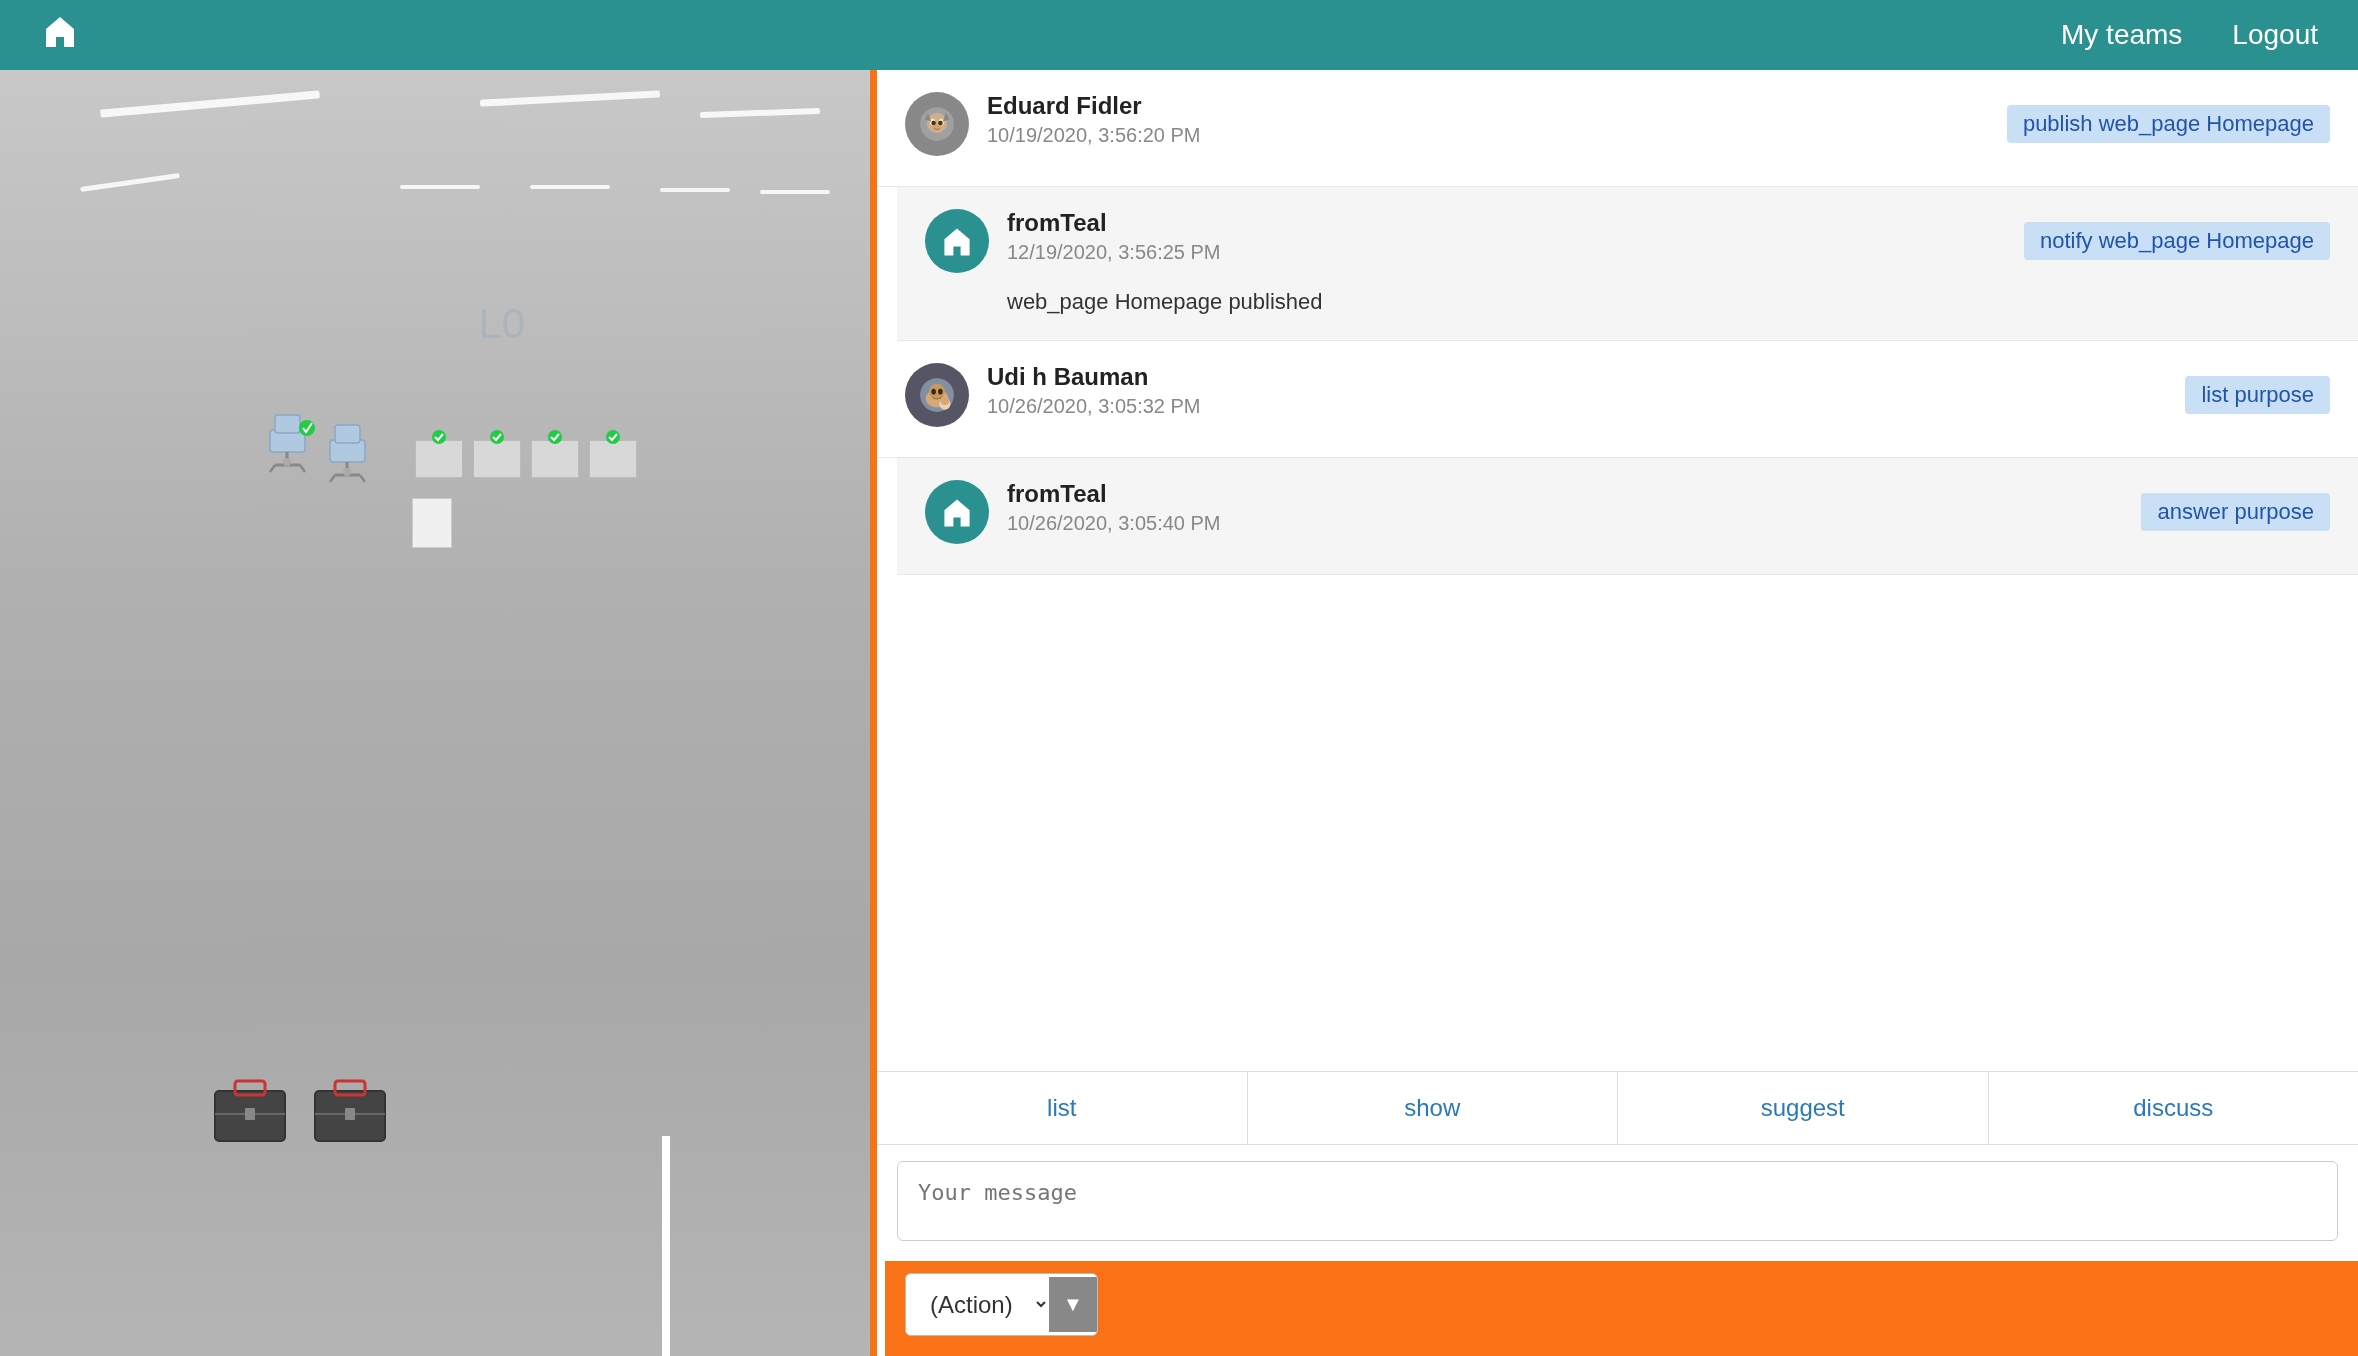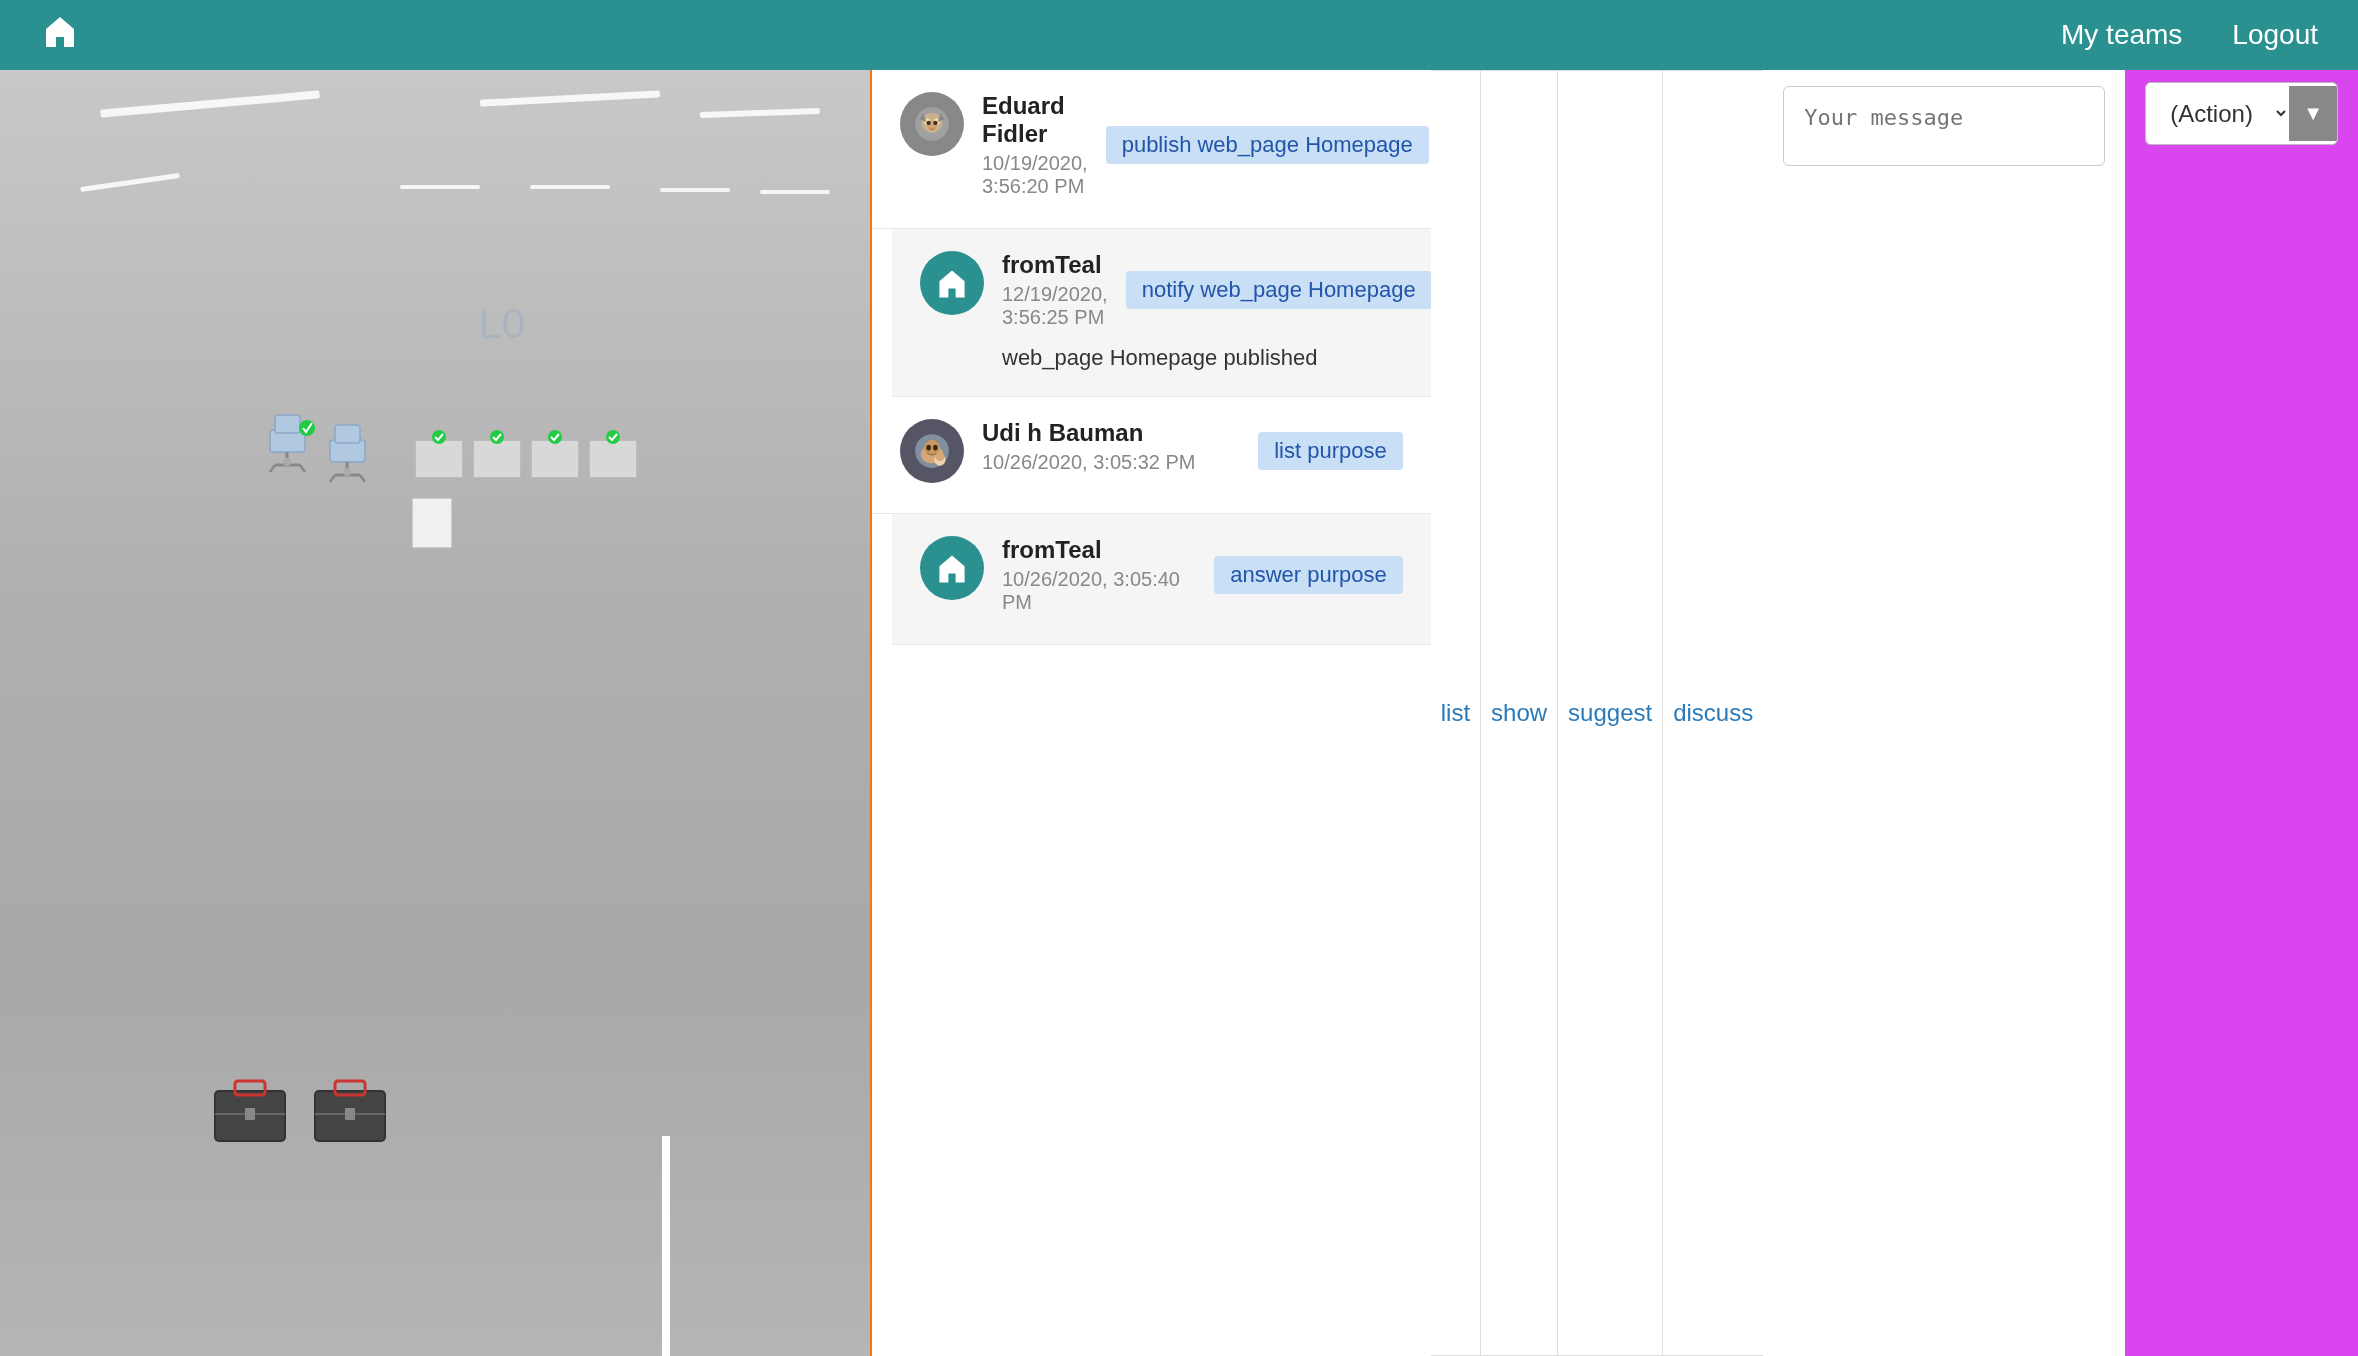--- a/index.html
+++ b/index.html
@@ -82,23 +82,23 @@
     .v-bar {
       position: absolute;
       background: white;
       width: 8px;
     }
 
     
     .chat-panel {
       flex: 1;
       display: flex;
-      flex-direction: row;
-      background: white;
-      border-left: 2px solid #f97316;
+      flex-direction: column;
+      background: white;
+      border-left: 7px solid #f97316;
       overflow: hidden;
     }
 
     .chat-messages {
       flex: 1;
       overflow-y: auto;
       padding: 0;
     }
 
     .message-item {
@@ -197,21 +197,22 @@
       font-size: 22px;
       color: #888;
       resize: none;
       height: 80px;
       outline: none;
     }
 
     
     .action-row {
       padding: 12px 20px 20px;
-      background: #d946ef;
+      background: #f97316;
+      margin-left: 8px;
     }
     .action-dropdown {
       display: inline-flex;
       align-items: center;
       border: 1px solid #bbb;
       border-radius: 6px;
       overflow: hidden;
       background: white;
     }
     .action-select {

